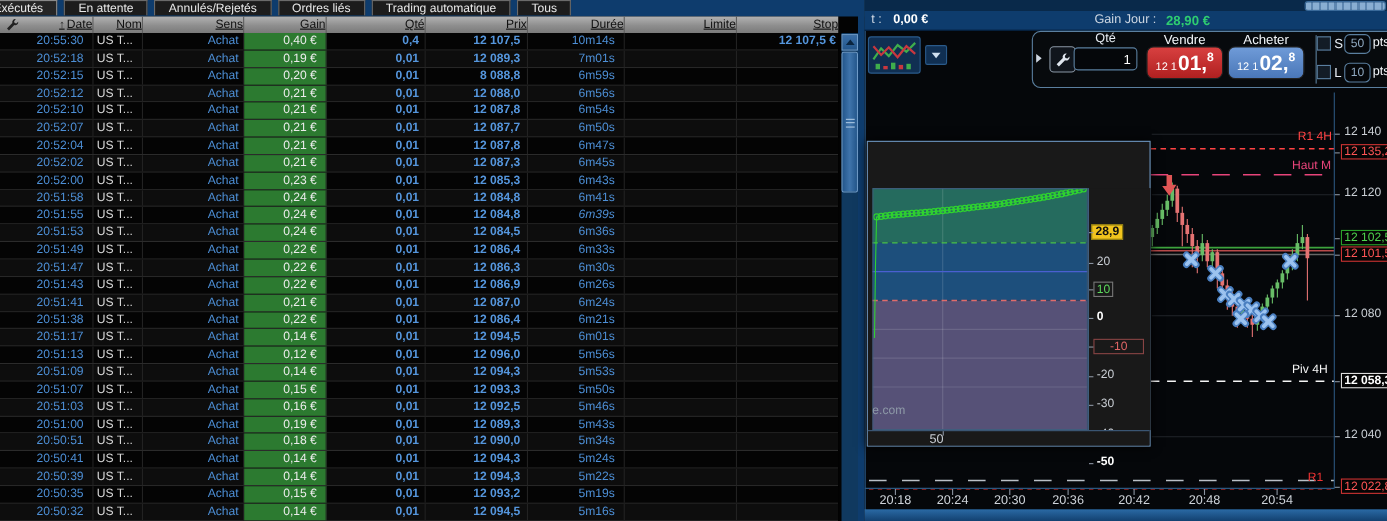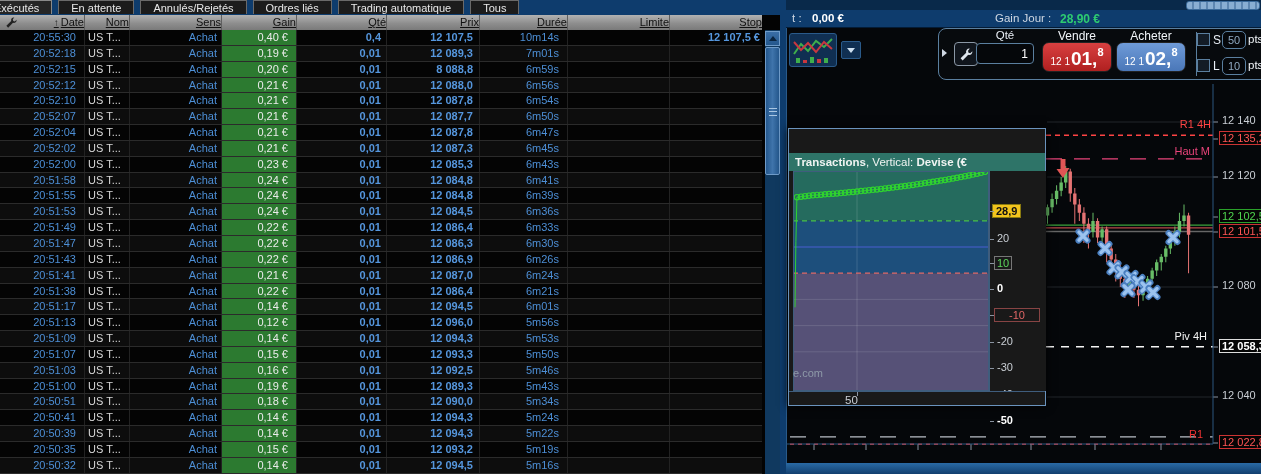--- a/index.html
+++ b/index.html
@@ -256,21 +256,21 @@
           <div class="tc c7" style="width: 102px;"></div>
           <div class="tc c8" style="width: 92px;"></div>
         </div>
         <div class="trow">
           <div class="tc c0" style="width: 85px;">20:51:55</div>
           <div class="tc c1" style="width: 45px;">US T...</div>
           <div class="tc c2" style="width: 92px;">Achat</div>
           <div class="tc c3" style="width: 75px;">0,24 €</div>
           <div class="tc c4" style="width: 90px;">0,01</div>
           <div class="tc c5" style="width: 93px;">12 084,8</div>
-          <div class="tc c6" style="width: 88px;">6m39s</div>
+          <div class="tc c6" style="width: 88px; font-style: italic;">6m39s</div>
           <div class="tc c7" style="width: 102px;"></div>
           <div class="tc c8" style="width: 92px;"></div>
         </div>
         <div class="trow alt">
           <div class="tc c0" style="width: 85px;">20:51:53</div>
           <div class="tc c1" style="width: 45px;">US T...</div>
           <div class="tc c2" style="width: 92px;">Achat</div>
           <div class="tc c3" style="width: 75px;">0,24 €</div>
           <div class="tc c4" style="width: 90px;">0,01</div>
           <div class="tc c5" style="width: 93px;">12 084,5</div>
@@ -668,32 +668,38 @@
       <div class="pl " style="top: 114px;">12 140</div>
       <div class="pl box-red" style="top: 131px;">12 135,2</div>
       <div class="pl " style="top: 169px;">12 120</div>
       <div class="pl box-green" style="top: 209px;">12 102,5</div>
       <div class="pl box-red" style="top: 224px;">12 101,5</div>
       <div class="pl " style="top: 279px;">12 080</div>
       <div class="pl box-white" style="top: 339px;">12 058,3</div>
       <div class="pl " style="top: 389px;">12 040</div>
       <div class="pl box-red" style="top: 435px;">12 022,8</div>
     </div>
+  <div class="time-axis">
+      <div class="tl" style="left: 28px;">20:18</div>
+      <div class="tl" style="left: 80px;">20:24</div>
+      <div class="tl" style="left: 132px;">20:30</div>
+      <div class="tl" style="left: 185px;">20:36</div>
+      <div class="tl" style="left: 245px;">20:42</div>
+      <div class="tl" style="left: 309px;">20:48</div>
+      <div class="tl" style="left: 375px;">20:54</div>
+    </div>
   <div id="level-labels">
       <div class="lvl-label" style="left: 1151px; top: 118px; width: 60px; text-align: right; color: rgb(255, 68, 68);">R1 4H</div>
       <div class="lvl-label" style="left: 1150px; top: 145px; width: 60px; text-align: right; color: rgb(232, 68, 122);">Haut M</div>
       <div class="lvl-label" style="left: 1147px; top: 330px; width: 60px; text-align: right; color: rgb(245, 245, 245);">Piv 4H</div>
       <div class="lvl-label" style="left: 1165px; top: 428px; width: 38px; text-align: right; color: rgb(238, 51, 51);">R1</div>
     </div>
   <div class="bottombar"></div>
 
   <div class="txwin">
-    <div class="tx-header">
-      <b>Transactions</b><span>, </span><span>Vertical: </span><b>Devise (€</b>
-    </div>
     <svg id="tx-plot" viewBox="0 0 196 220">
         <rect x="0" y="0" width="196" height="49.8" fill="#256b5e"></rect>
         <rect x="0" y="49.8" width="196" height="52.400000000000006" fill="#1d4f7c"></rect>
         <rect x="0" y="102.2" width="196" height="117.8" fill="#565177"></rect>
         <line x1="0" x2="196" y1="128.4" y2="128.4" stroke="rgba(255,255,255,0.12)" stroke-width="1"></line>
         <line x1="0" x2="196" y1="154.60000000000002" y2="154.60000000000002" stroke="rgba(255,255,255,0.12)" stroke-width="1"></line>
         <line x1="0" x2="196" y1="180.8" y2="180.8" stroke="rgba(255,255,255,0.12)" stroke-width="1"></line>
         <line x1="64" x2="64" y1="0" y2="220" stroke="rgba(255,255,255,0.14)" stroke-width="1"></line>
         <line x1="0" x2="196" y1="49.8" y2="49.8" stroke="#49c249" stroke-width="1.2" stroke-dasharray="5 4"></line>
         <line x1="0" x2="196" y1="76" y2="76" stroke="#4a5fd0" stroke-width="1.2"></line>

